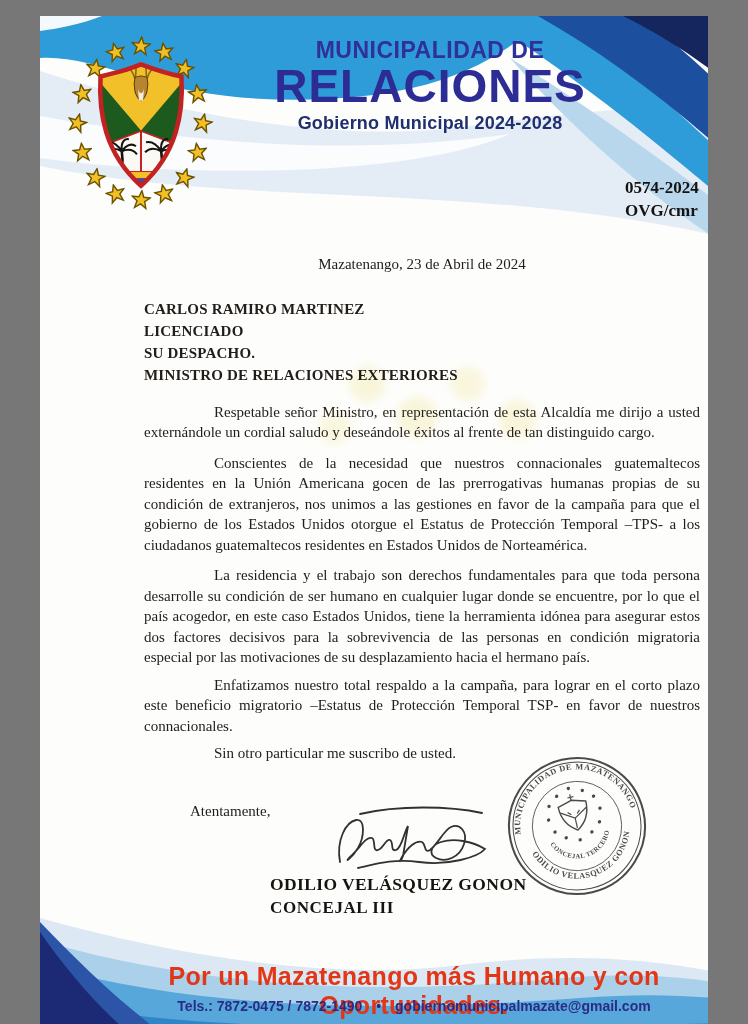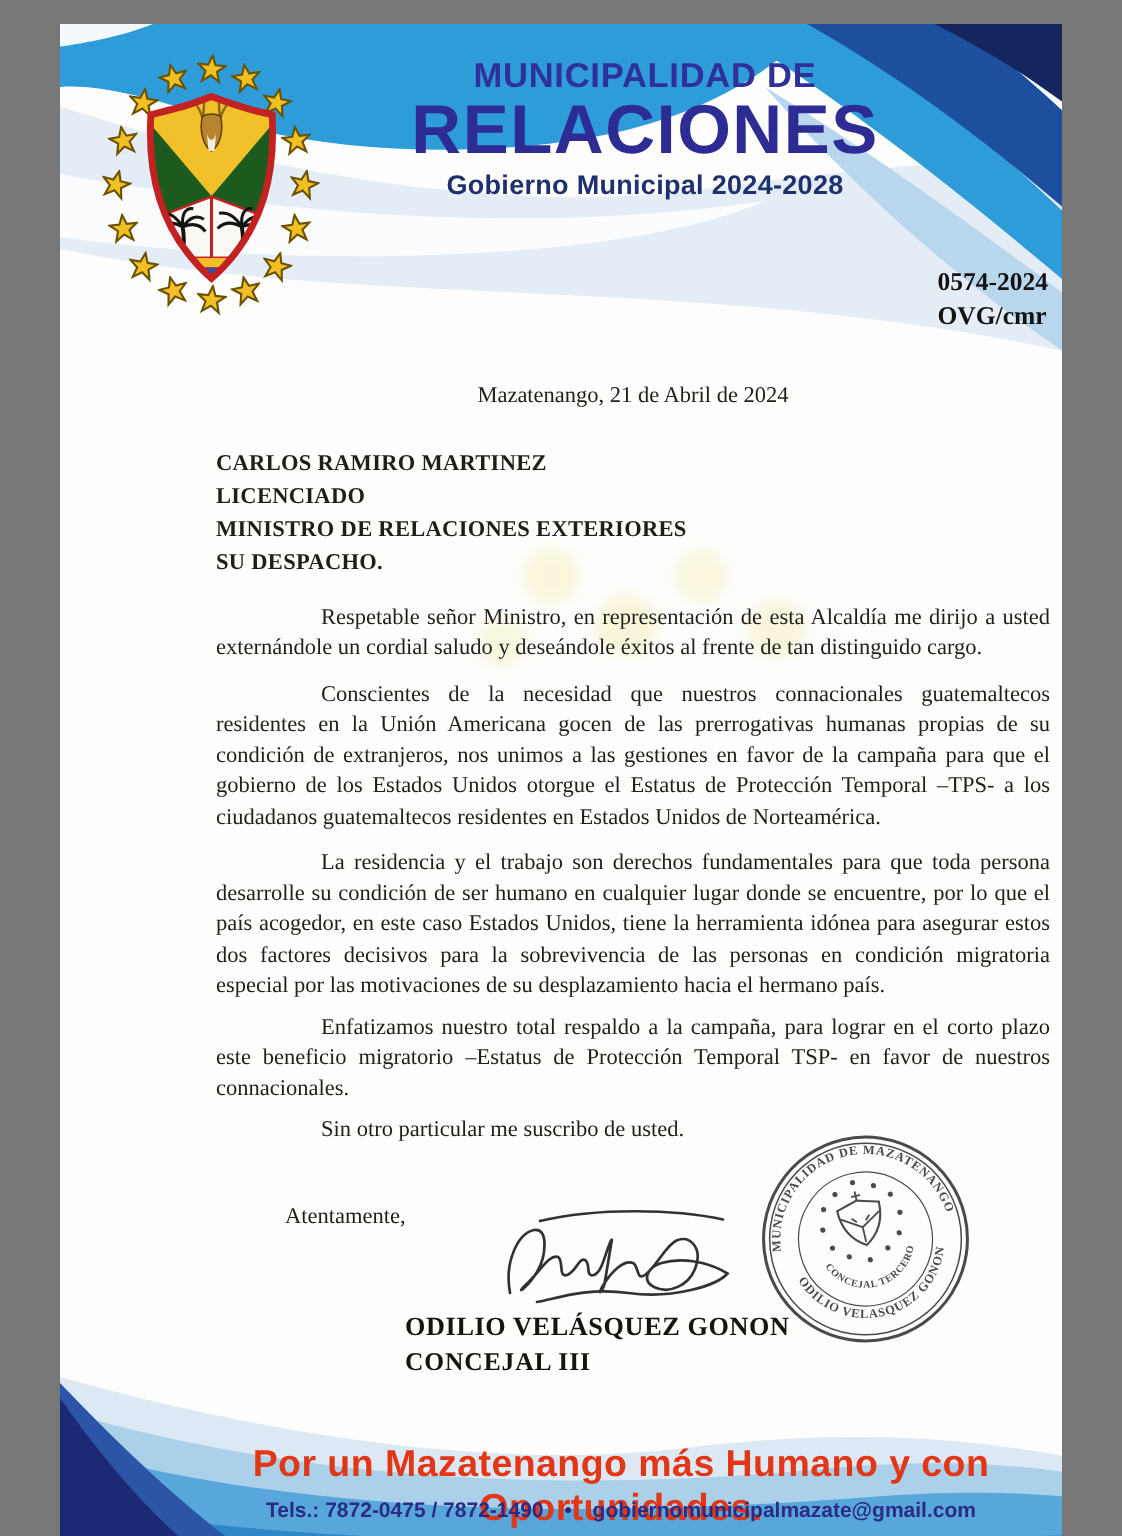--- a/index.html
+++ b/index.html
@@ -134,26 +134,26 @@
   </div>
 
   <div class="ref-block">
     <div>0574-2024</div>
     <div>OVG/cmr</div>
   </div>
 
   <div class="watermark"></div>
 
   <div class="body-text">
-    <div class="date-line">Mazatenango, 21 de Abril de 2024</div>
+    <div class="date-line">Mazatenango, 23 de Abril de 2024</div>
     <div class="recipient">
       <div>CARLOS RAMIRO MARTINEZ</div>
       <div>LICENCIADO</div>
+      <div>SU DESPACHO.</div>
       <div>MINISTRO DE RELACIONES EXTERIORES</div>
-      <div>SU DESPACHO.</div>
     </div>
     <p>Respetable señor Ministro, en representación de esta Alcaldía me dirijo a usted externándole un cordial saludo y deseándole éxitos al frente de tan distinguido cargo.</p>
     <p>Conscientes de la necesidad que nuestros connacionales guatemaltecos residentes en la Unión Americana gocen de las prerrogativas humanas propias de su condición de extranjeros, nos unimos a las gestiones en favor de la campaña para que el gobierno de los Estados Unidos otorgue el Estatus de Protección Temporal –TPS- a los ciudadanos guatemaltecos residentes en Estados Unidos de Norteamérica.</p>
     <p class="tight">La residencia y el trabajo son derechos fundamentales para que toda persona desarrolle su condición de ser humano en cualquier lugar donde se encuentre, por lo que el país acogedor, en este caso Estados Unidos, tiene la herramienta idónea para asegurar estos dos factores decisivos para la sobrevivencia de las personas en condición migratoria especial por las motivaciones de su desplazamiento hacia el hermano país.</p>
     <p class="tight">Enfatizamos nuestro total respaldo a la campaña, para lograr en el corto plazo este beneficio migratorio –Estatus de Protección Temporal TSP- en favor de nuestros connacionales.</p>
     <p class="tight">Sin otro particular me suscribo de usted.</p>
     <div class="closing">Atentamente,</div>
   </div>
 
   <svg class="signature" viewBox="0 0 178 76">

